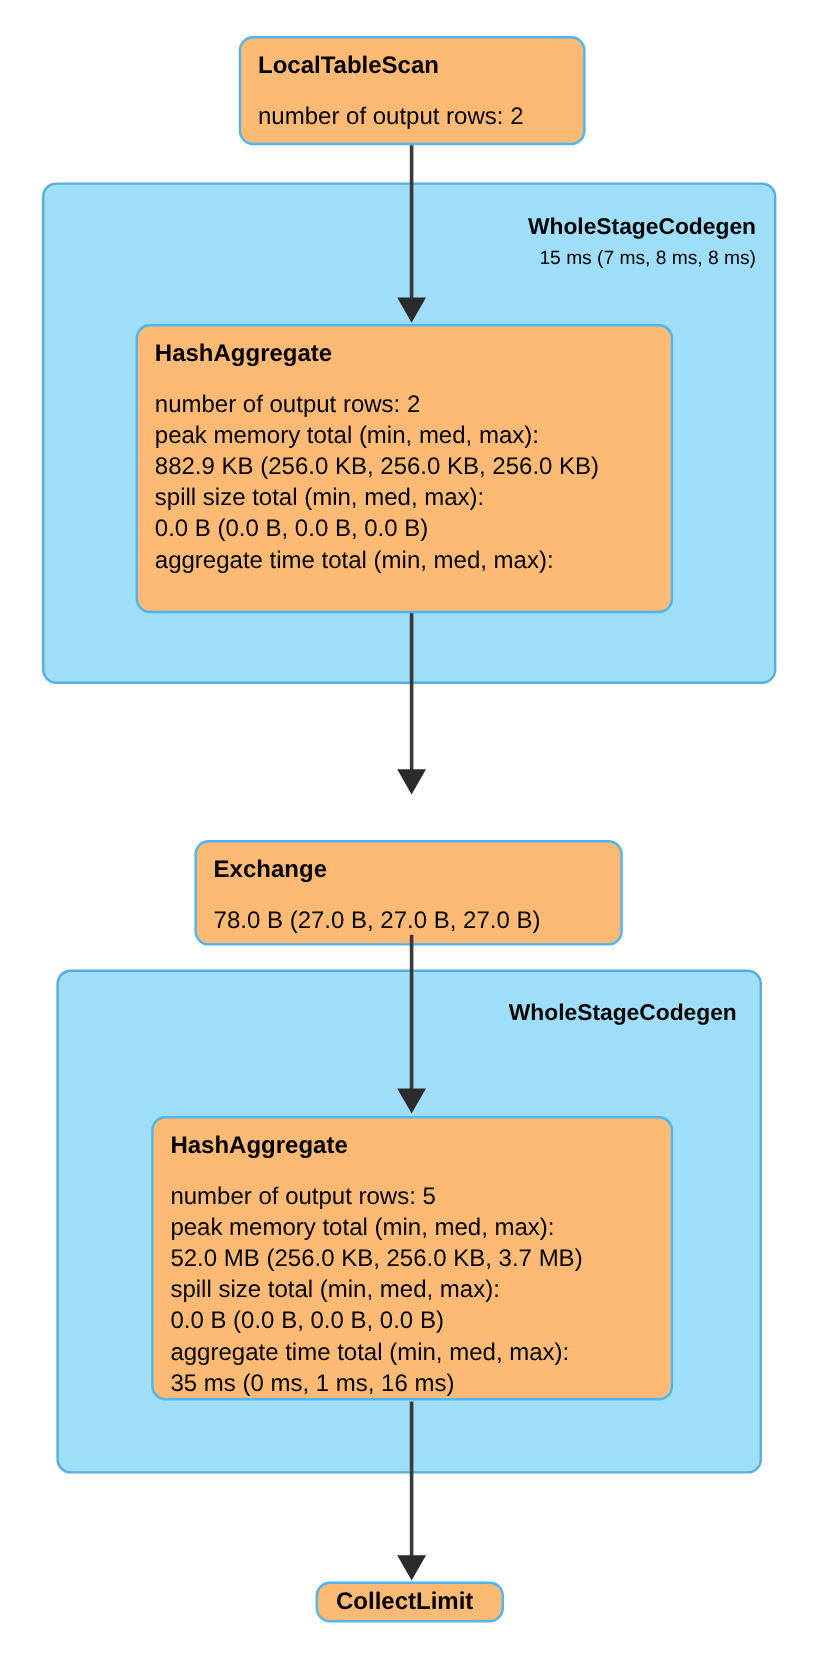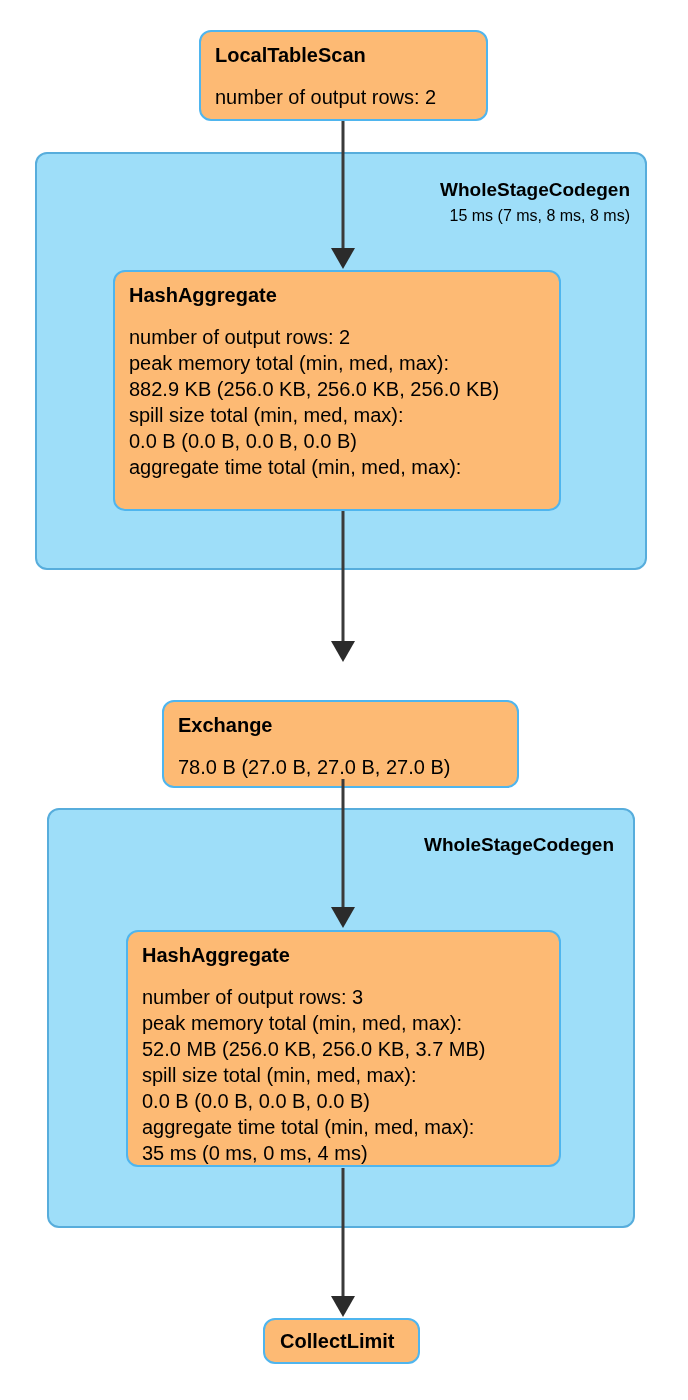--- a/index.html
+++ b/index.html
@@ -141,31 +141,31 @@
     <div class="arrow-head"></div>
   </div>
 
   <div class="cluster" style="left:47px; top:808px; width:588px; height:420px;"></div>
   <div class="cluster-label" style="left:0; top:832px; width:614px;">
     <div class="cluster-title">WholeStageCodegen</div>
   </div>
 
   <div class="node" style="left:126px; top:930px; width:435px; height:237px;">
     <div class="node-title">HashAggregate</div>
-    <div class="node-line">number of output rows: 3</div>
+    <div class="node-line">number of output rows: 5</div>
     <div class="node-line">peak memory total (min, med, max):</div>
     <div class="node-line">52.0 MB (256.0 KB, 256.0 KB, 3.7 MB)</div>
     <div class="node-line">spill size total (min, med, max):</div>
     <div class="node-line">0.0 B (0.0 B, 0.0 B, 0.0 B)</div>
     <div class="node-line">aggregate time total (min, med, max):</div>
-    <div class="node-line">35 ms (0 ms, 0 ms, 4 ms)</div>
+    <div class="node-line">35 ms (0 ms, 1 ms, 16 ms)</div>
   </div>
 
   <div class="arrow" style="left:331px; top:1168px; height:149px;">
     <div class="arrow-line"></div>
     <div class="arrow-head"></div>
   </div>
 
-  <div class="node title-only" style="left:263px; top:1318px; width:157px; height:46px;">
+  <div class="node title-only" style="left:263px; top:1318px; width:157px; height:34px;">
     <div class="node-title">CollectLimit</div>
   </div>
 
 </div>
 
 </body></html>

